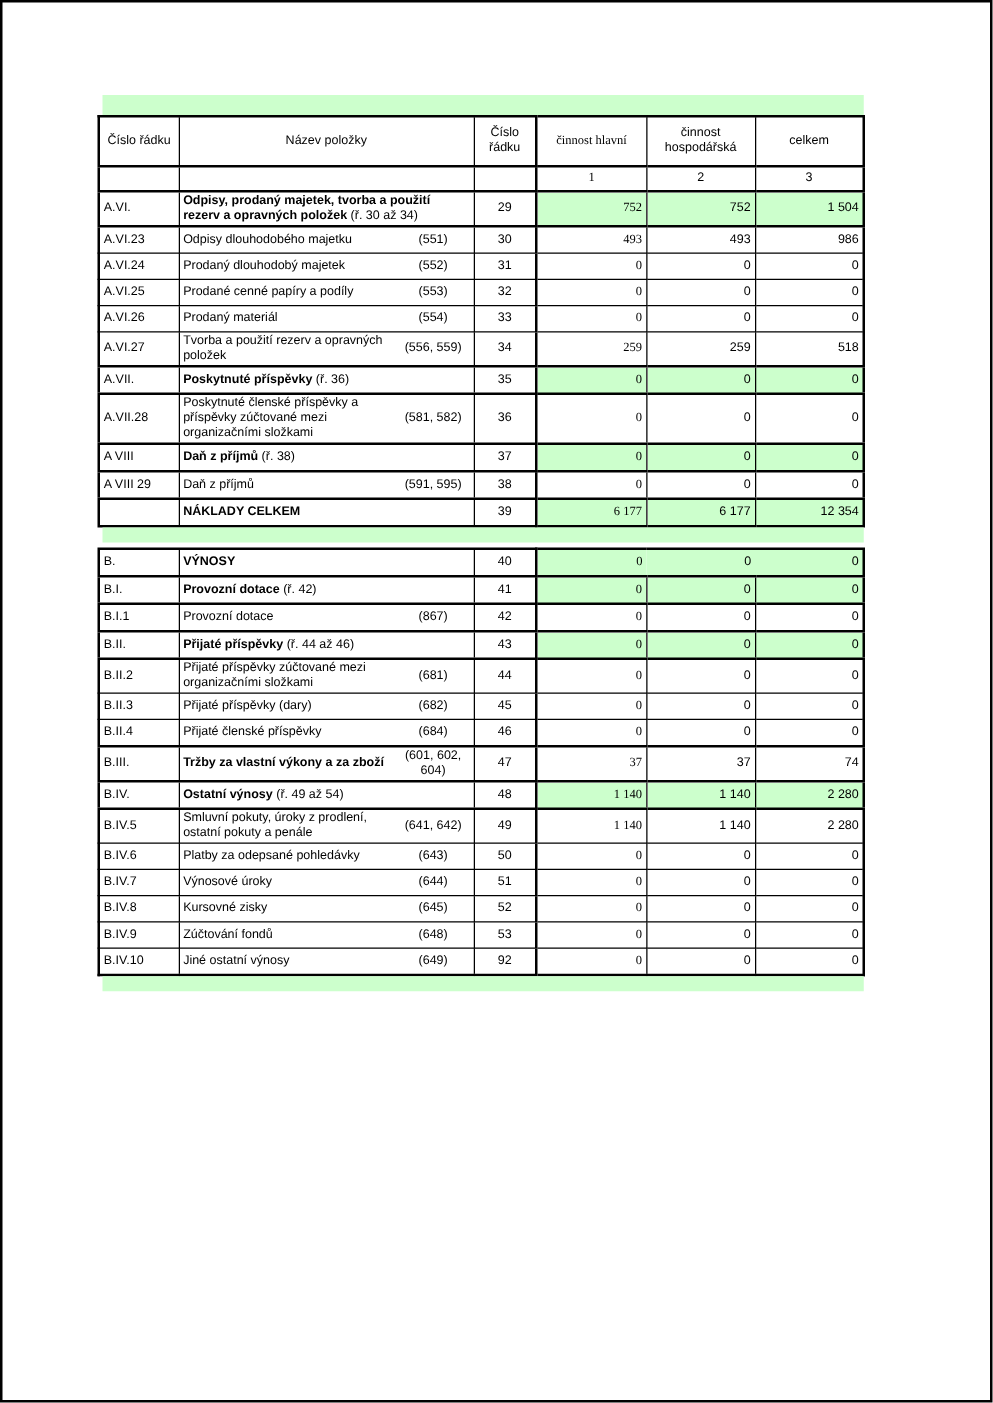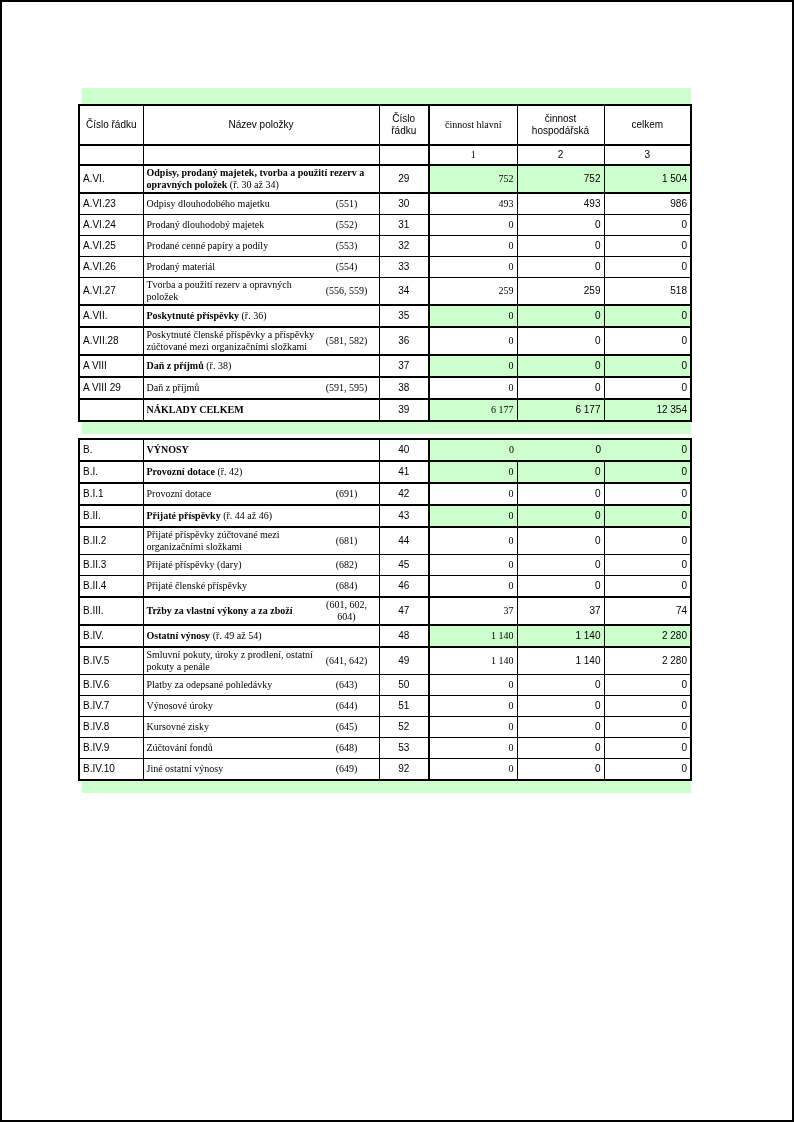--- a/index.html
+++ b/index.html
@@ -11,21 +11,21 @@
     position:relative;
     overflow:hidden;
   }
   .page-border {
     position:absolute; inset:0;
     border:2px solid #000;
     pointer-events:none;
   }
   .content {
     position:absolute;
-    left:78px; top:88px;
+    left:78px; top:76px;
     width:496px;
   }
   .band {
     background:var(--green, #ccffcc);
     margin-left:4px;
     width:609px;
   }
   .band.top { height:16px; }
   .band.mid { height:12px; }
   .band.bottom { height:12px; }
@@ -53,21 +53,20 @@
   tr.hdr td { border-bottom:2px solid #000; }
   tr.sub td { height:16px; text-align:center; border-bottom:2px solid #000; }
   
   td.code { text-align:left; }
   td.val  { text-align:right; padding-right:4px; }
   .name-flex {
     display:flex;
     justify-content:space-between;
     align-items:center;
     gap:2px;
-    font-family:Liberation Serif, serif;
   }
   .nm { flex:1 1 auto; }
   .acct {
     flex:0 0 58px;
     text-align:center;
     white-space:normal;
   }
   .b { font-weight:bold; }
   .nm-suffix { font-weight:normal; }
   
@@ -299,21 +298,21 @@
     <td class="num">41</td>
     <td class="val v1">0</td>
     <td class="val v2">0</td>
     <td class="val v3">0</td>
   </tr>
         <tr>
     <td class="code">B.I.1</td>
     <td class="name-cell">
       <div class="name-flex">
         <span class="nm"><span class="nm-main">Provozní dotace</span><span class="nm-suffix"></span></span>
-        <span class="acct">(691)</span>
+        <span class="acct">(867)</span>
       </div>
     </td>
     <td class="num">42</td>
     <td class="val v1">0</td>
     <td class="val v2">0</td>
     <td class="val v3">0</td>
   </tr>
         <tr class="green section">
     <td class="code">B.II.</td>
     <td class="name-cell">

